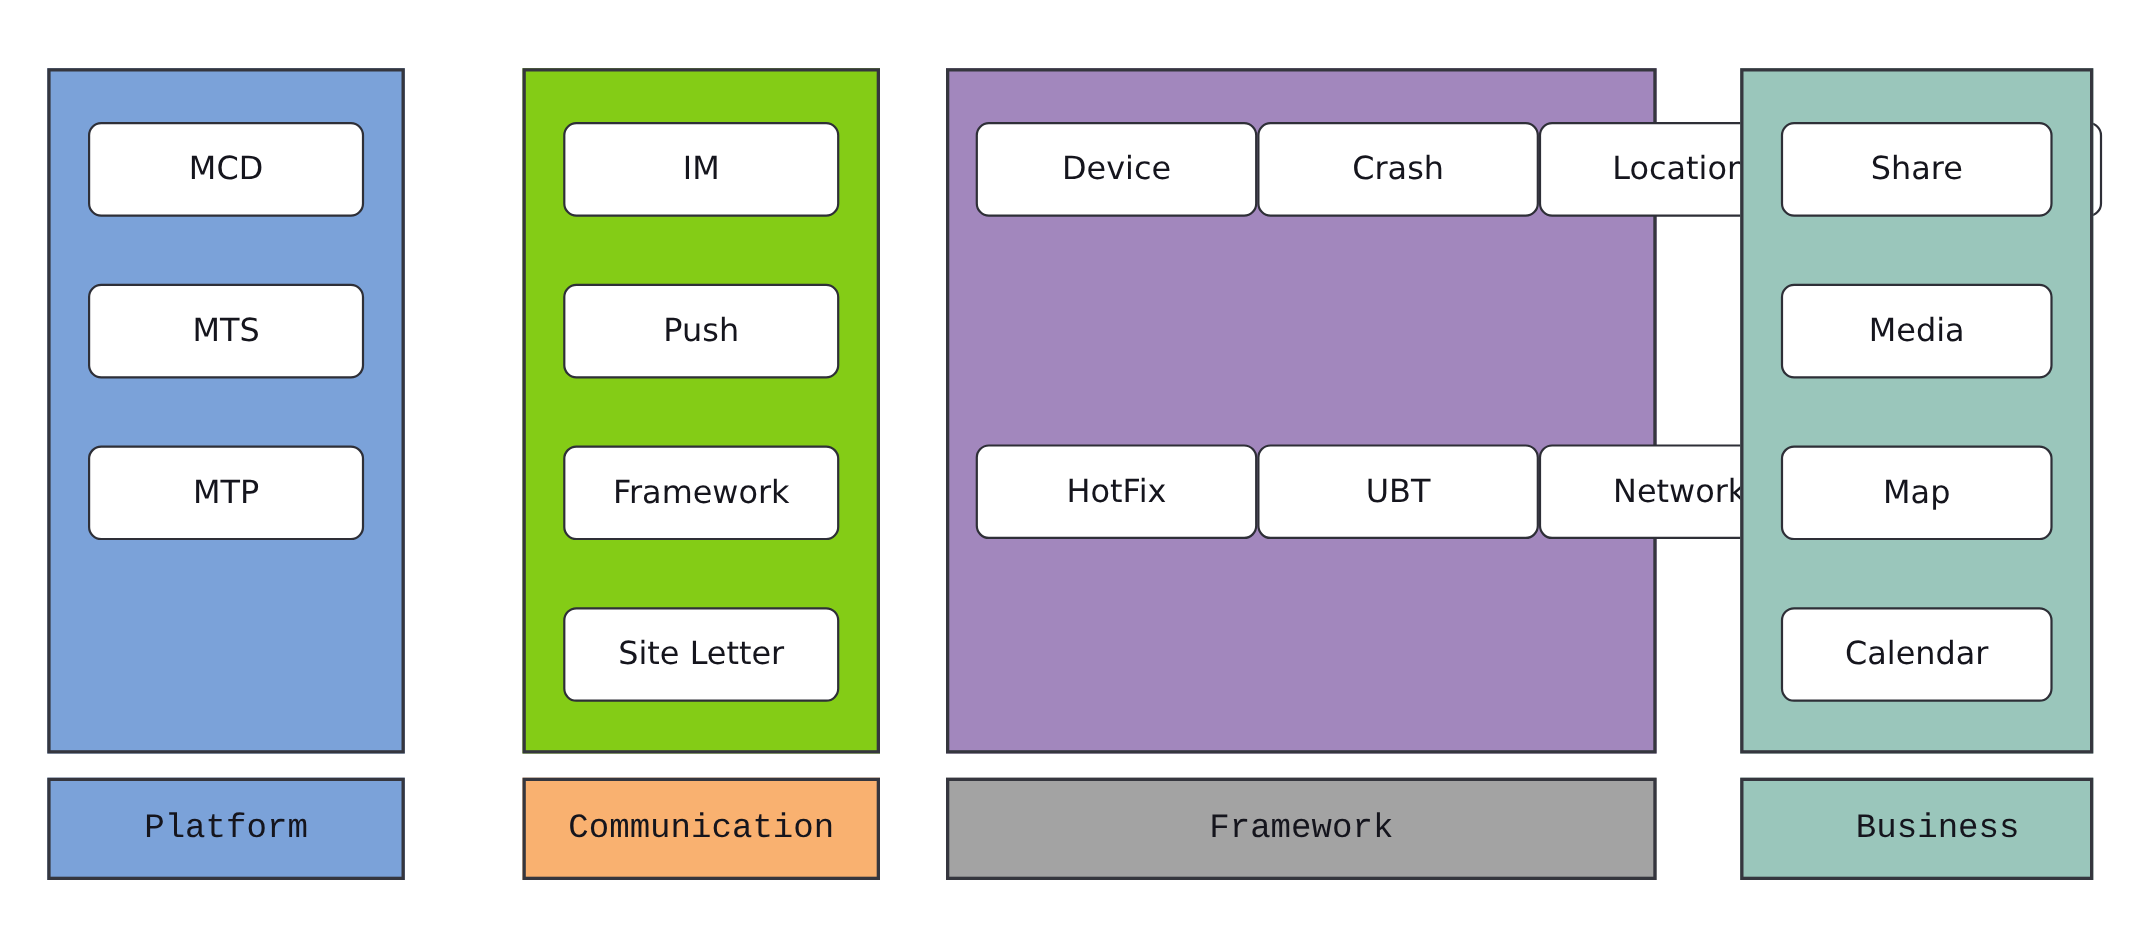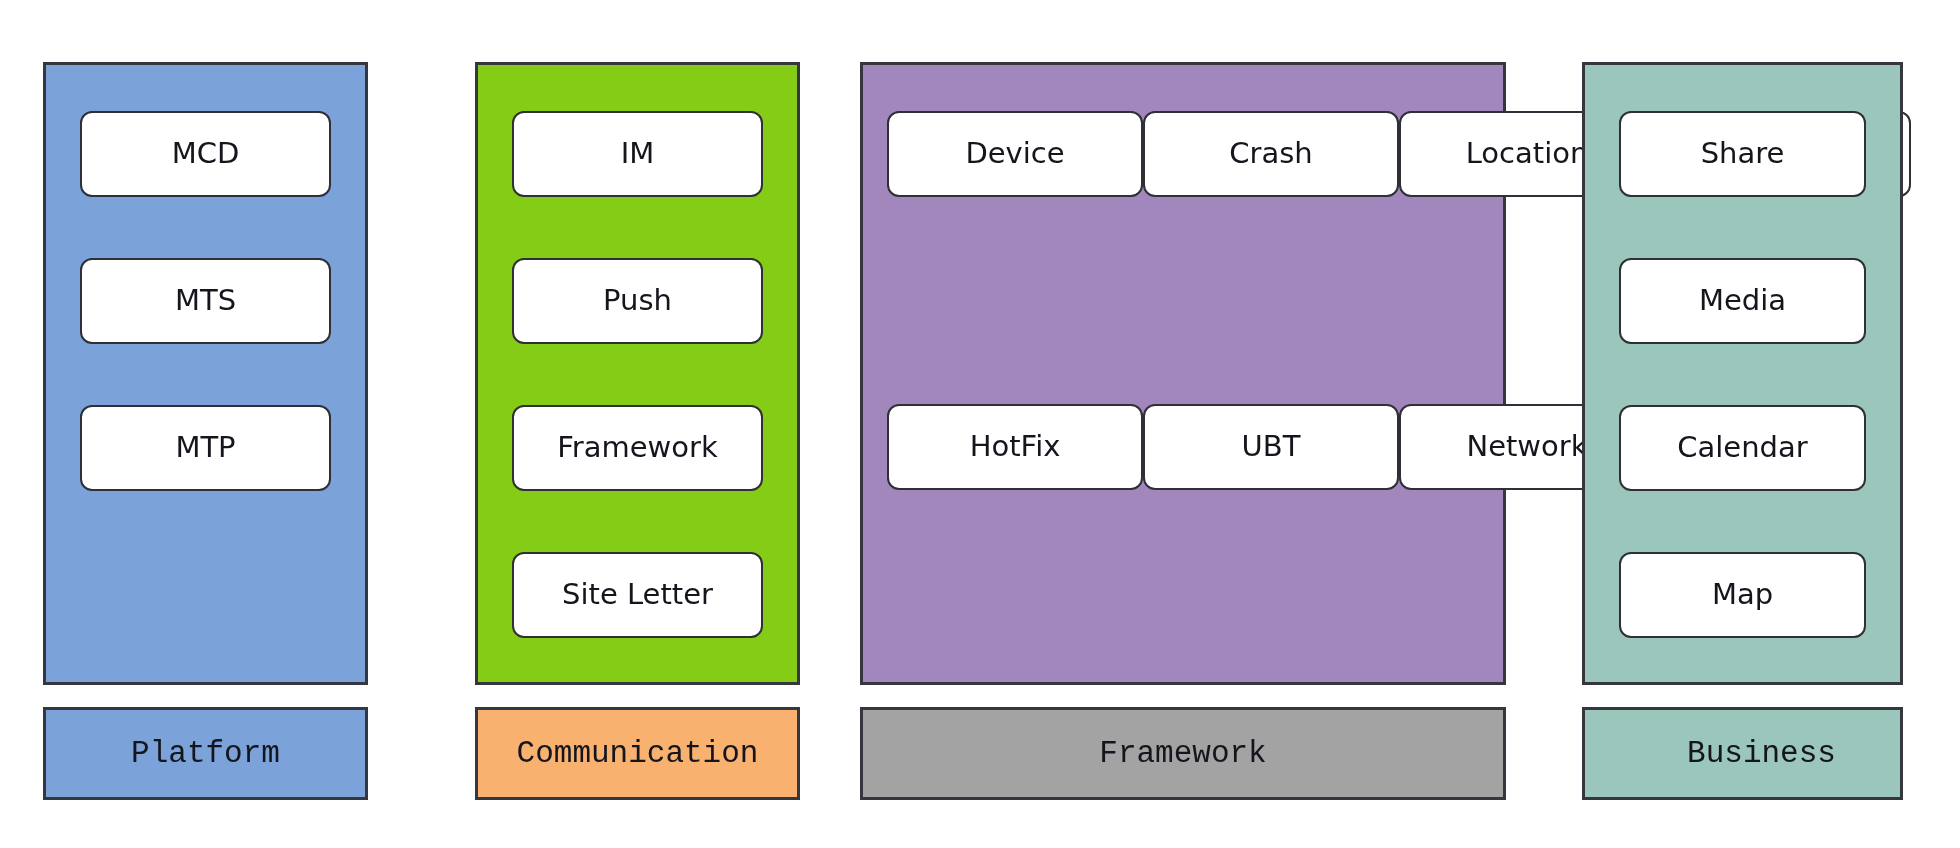--- a/index.html
+++ b/index.html
@@ -89,18 +89,18 @@
         <div class="node">HotFix</div>
         <div class="node">UBT</div>
         <div class="node">Network</div>
       </div>
       <div class="col-label" style="background: #a3a3a3;">Framework</div>
     </div>
     <div class="col-group g-business">
       <div class="col-body" style="background: rgb(154, 198, 187);">
         <div class="node">Share</div>
         <div class="node">Media</div>
+        <div class="node">Map</div>
         <div class="node">Calendar</div>
-        <div class="node">Map</div>
       </div>
       <div class="col-label" style="background: rgb(154, 198, 187); padding-left: 38px;">Business</div>
     </div>
   </div>
 
 </body></html>

